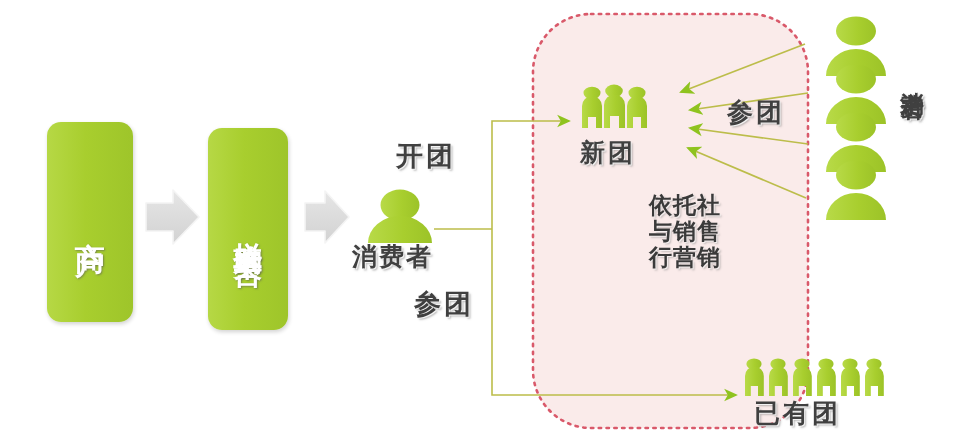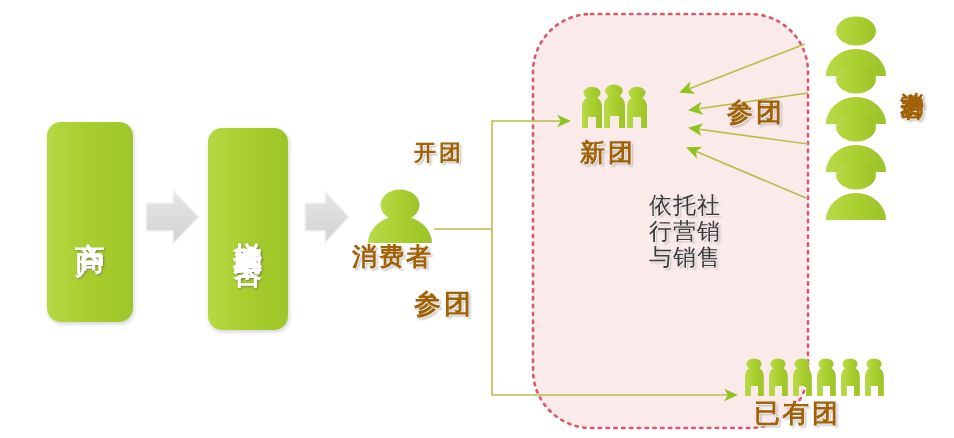--- a/index.html
+++ b/index.html
@@ -44,43 +44,43 @@
     line-height: 1.05;
   }
   #pill-merchant { left: 47px; top: 122px; width: 86px; height: 200px; }
   #pill-merchant .pill-label { font-size: 30px; }
   #pill-platform { left: 208px; top: 128px; width: 80px; height: 202px; }
   #pill-platform .pill-label { font-size: 29px; }
 
   
   .dk {
     position: absolute;
-    color: #a16207;
+    color: #404040;
     font-weight: bold;
     text-shadow: 1px 1px 0 #f2f2f2, 2px 2px 2px rgba(120,120,120,0.5);
     white-space: nowrap;
   }
-  #label-kaituan { left: 414px; top: 138px; font-size: 22px; letter-spacing: 3px; }
+  #label-kaituan { left: 396px; top: 138px; font-size: 27px; letter-spacing: 3px; }
   #label-cantuan-left { left: 414px; top: 286px; font-size: 27px; letter-spacing: 3px; }
   #label-consumer-left { left: 352px; top: 240px; font-size: 25px; letter-spacing: 2px; }
   #label-xintuan { left: 580px; top: 136px; font-size: 25px; letter-spacing: 3px; }
   #label-cantuan-right { left: 727px; top: 95px; font-size: 26px; letter-spacing: 3px; }
   #label-yiyoutuan { left: 754px; top: 396px; font-size: 26px; letter-spacing: 3px; }
   #label-consumer-right {
     left: 898px; top: 72px; font-size: 24px; line-height: 1.08;
     writing-mode: vertical-rl; text-orientation: upright; letter-spacing: 2px;
   }
 
   
   #desc-block {
     position: absolute;
     left: 637px; top: 192px;
     width: 96px;
     color: #3a3a3a;
-    font-weight: normal;
+    font-weight: bold;
     font-size: 23px;
     line-height: 1.13;
     letter-spacing: 1px;
     text-align: center;
     text-shadow: 1px 1px 0 #f4eeee, 2px 2px 2px rgba(130,130,130,0.45);
   }
   #desc-block span { display: block; }
 </style>
 </head>
 <body>
@@ -214,17 +214,17 @@
   <div class="dk" id="label-yiyoutuan">已有团</div>
 
   <div class="dk" id="label-xintuan">新团</div>
 
   <div class="dk" id="label-cantuan-right">参团</div>
 
   <div class="dk" id="label-consumer-right">消费者</div>
 
   <div id="desc-block">
     <span>依托社</span>
+    <span>与销售</span>
     <span>行营销</span>
-    <span>与销售</span>
   </div>
 
 </div>
 
 </body></html>

